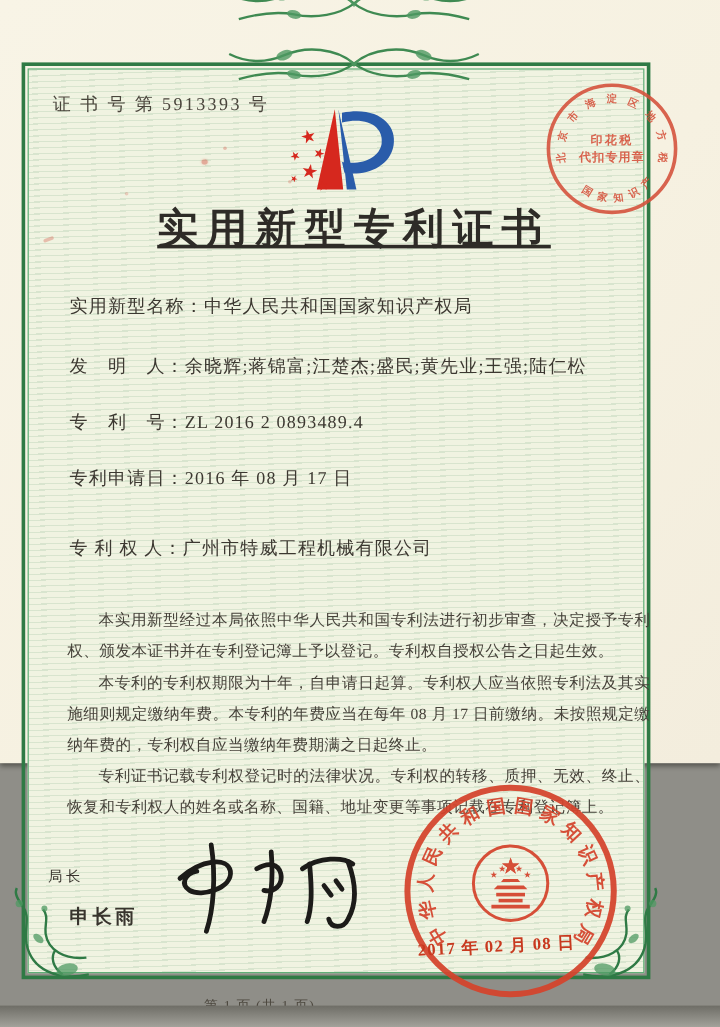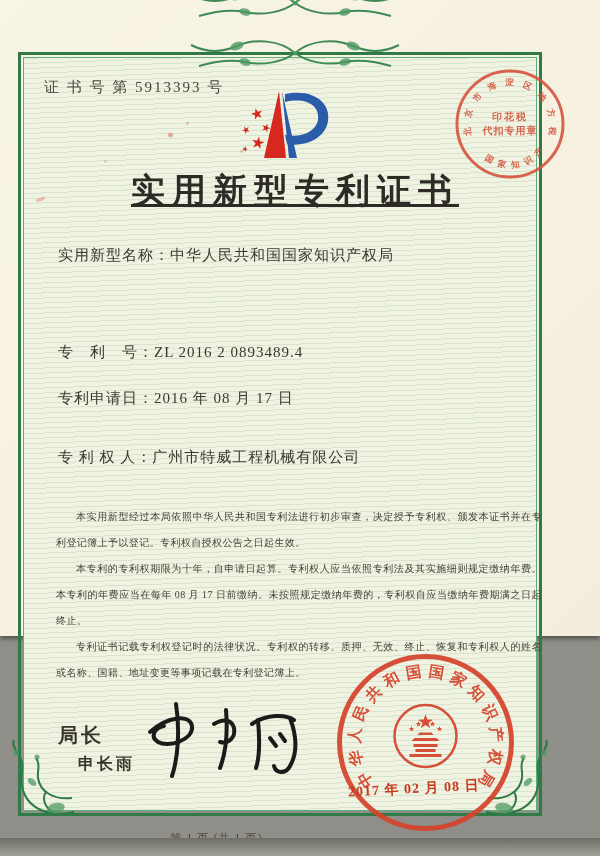--- a/index.html
+++ b/index.html
@@ -42,26 +42,26 @@
     text-align:center;font-size:34px;font-weight:bold;
     letter-spacing:7px;color:#2e2b27;text-decoration:underline;
   }
   .field{
     position:absolute;left:58px;width:470px;
     font-size:15px;color:#3c3831;letter-spacing:1px;white-space:nowrap;
   }
   .field .lab{color:#3c3831;}
   .paras{
     position:absolute;left:56px;top:504px;width:486px;
-    font-size:10px;line-height:26px;color:#46423a;
+    font-size:13px;line-height:26px;color:#46423a;
     text-align:justify;letter-spacing:.4px;
   }
   .paras p{margin:0;text-indent:2em;}
-  .signer-title{position:absolute;left:58px;top:722px;font-size:20px;font-weight:bold;letter-spacing:3px;color:#38342d;}
-  .signer-name{position:absolute;left:58px;top:754px;font-size:16px;font-weight:bold;letter-spacing:3px;color:#38342d;margin-left:20px;}
+  .signer-title{position:absolute;left:40px;top:722px;font-size:12px;font-weight:normal;letter-spacing:3px;color:#38342d;}
+  .signer-name{position:absolute;left:58px;top:754px;font-size:16px;font-weight:bold;letter-spacing:3px;color:#38342d;}
   .signature{position:absolute;left:128px;top:690px;width:182px;height:96px;}
   .seal-bottom{position:absolute;left:333px;top:650px;width:185px;height:185px;opacity:.93;}
   .seal-date{
     position:absolute;left:348px;top:779px;width:170px;
     font-size:14px;font-weight:bold;color:#c8391f;letter-spacing:1px;
     transform:rotate(-3deg);white-space:nowrap;
   }
   .seal-tax{position:absolute;left:452px;top:66px;width:116px;height:116px;opacity:.88;}
   .footer{
     position:absolute;left:170px;top:783px;width:170px;text-align:left;
@@ -156,20 +156,23 @@
     <use href="#starp" transform="translate(13,42) scale(4) rotate(-30)" fill="#d6281e"></use>
     <use href="#starp" transform="translate(25,55) scale(6.5) rotate(10)" fill="#d6281e"></use>
     <use href="#starp" transform="translate(36,67) scale(4.5) rotate(-10)" fill="#d6281e"></use>
     <use href="#starp" transform="translate(12,61) scale(3) rotate(25)" fill="#d6281e"></use>
   </svg>
 
   <div class="title">实用新型专利证书</div>
 
   <div class="field" style="top:246px">
     <span class="lab">实用新型名称：</span><span>中华人民共和国国家知识产权局</span>
+  </div>
+  <div class="field" style="top:296px">
+    <span class="lab">发　明　人：</span><span>余晓辉;蒋锦富;江楚杰;盛民;黄先业;王强;陆仁松</span>
   </div>
   <div class="field" style="top:343px">
     <span class="lab">专　利　号：</span><span>ZL 2016 2 0893489.4</span>
   </div>
   <div class="field" style="top:389px">
     <span class="lab">专利申请日：</span><span>2016 年 08 月 17 日</span>
   </div>
   <div class="field" style="top:448px">
     <span class="lab">专 利 权 人：</span><span>广州市特威工程机械有限公司</span>
   </div>

